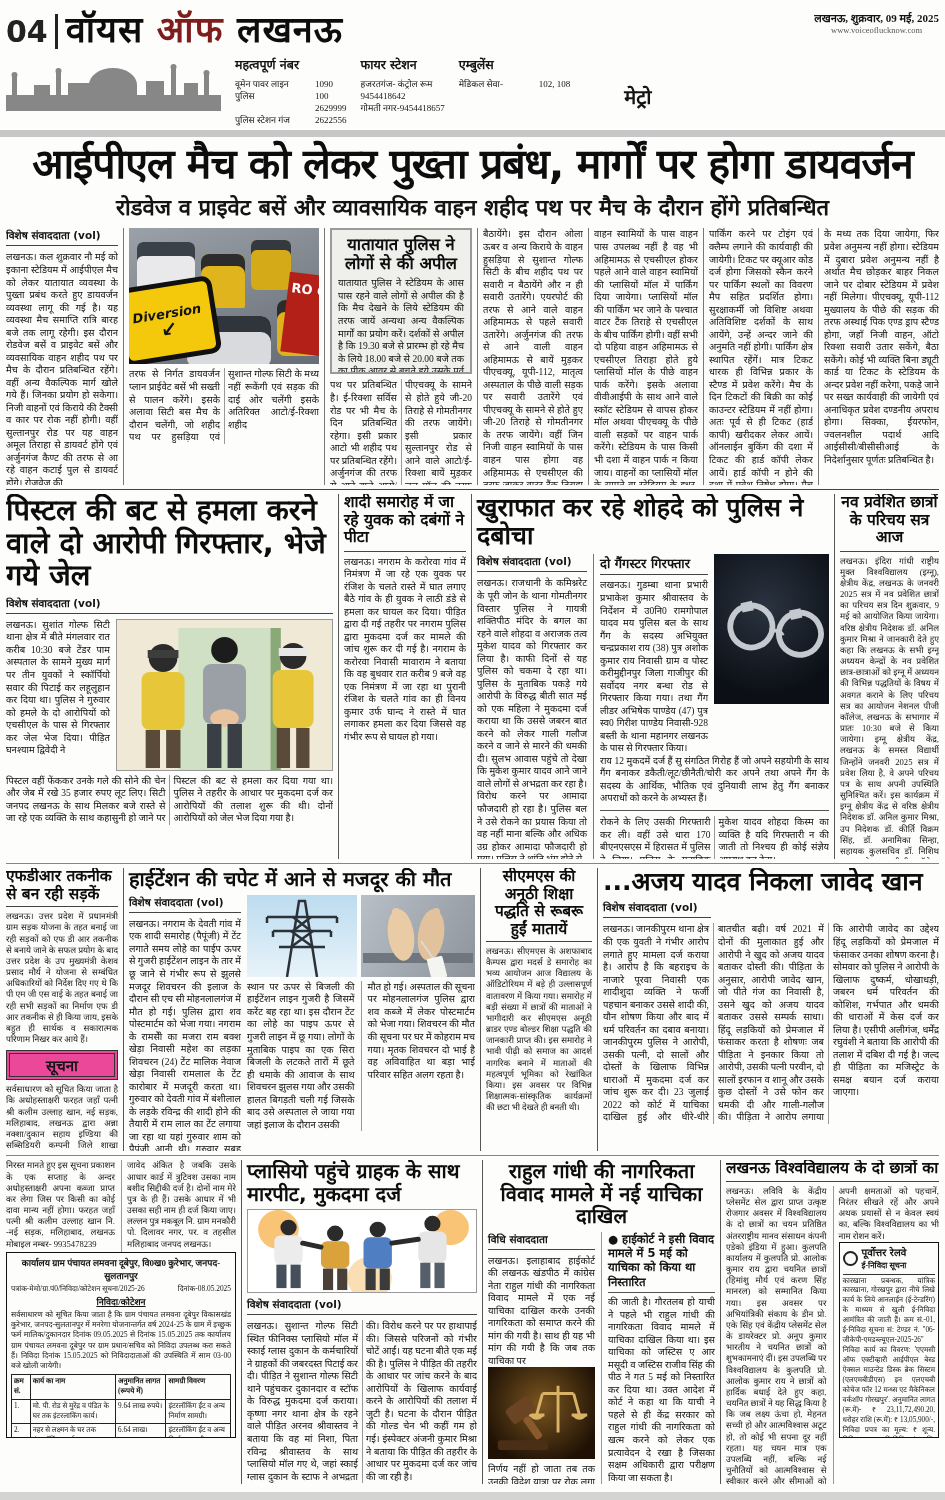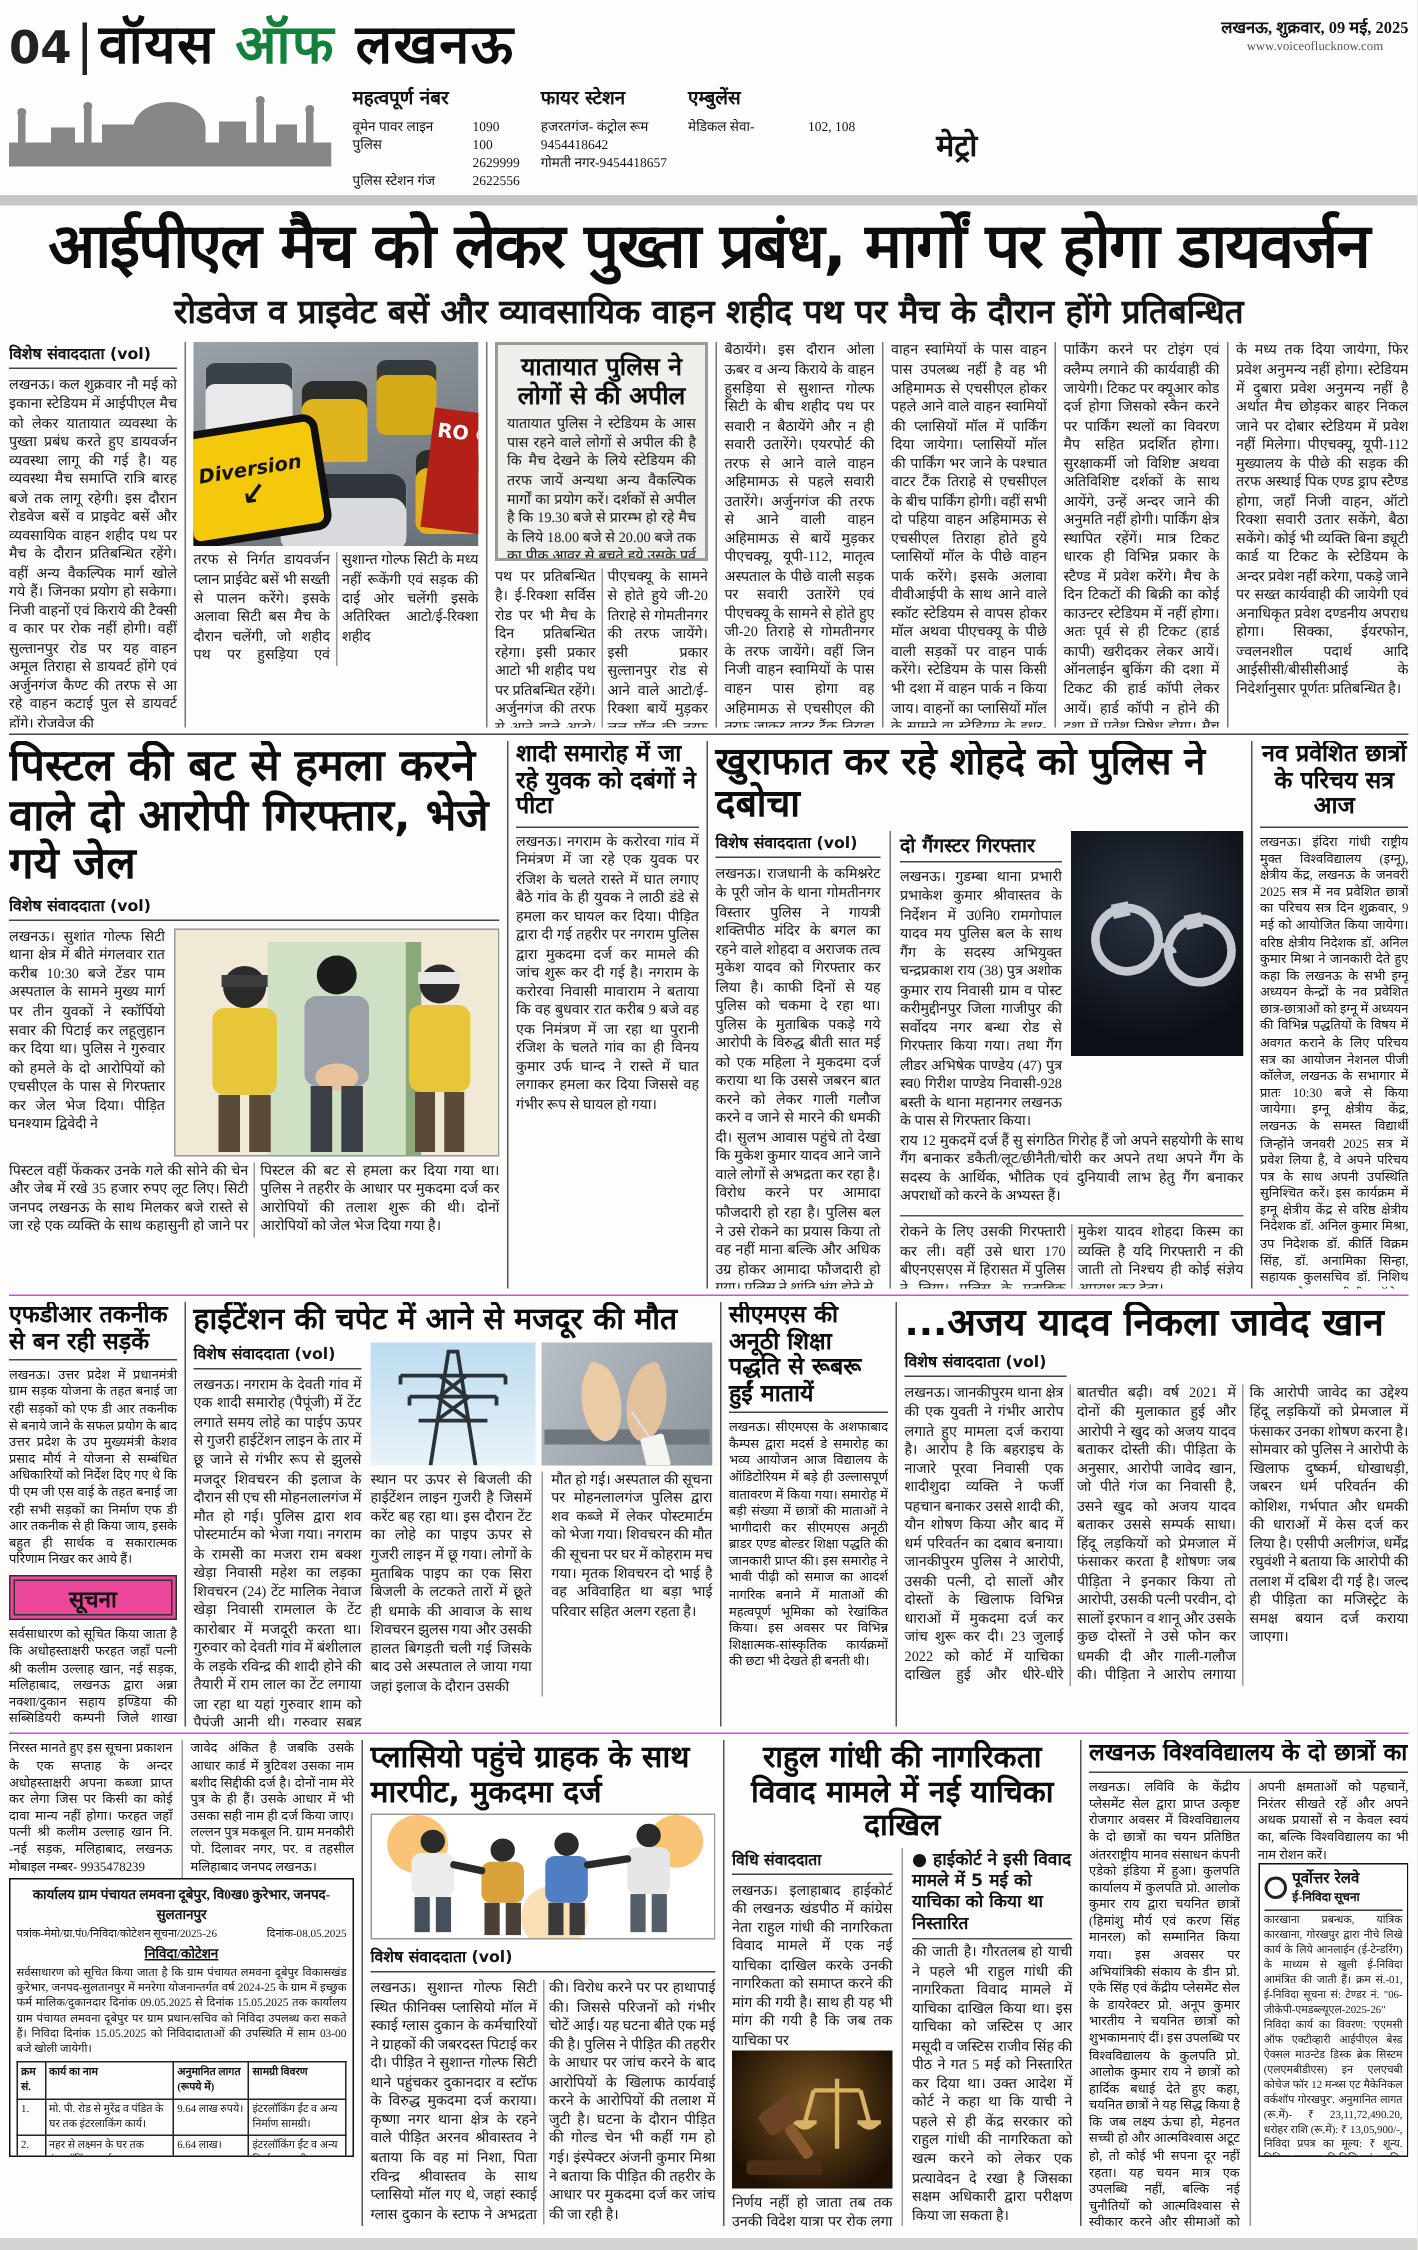--- a/index.html
+++ b/index.html
@@ -5,21 +5,21 @@
 *{box-sizing:border-box;margin:0;padding:0}
 html,body{background:#d9d9d9}
 .page{width:945px;height:1500px;margin:0 auto;background:#fdfdfc;color:#141414;position:relative;overflow:hidden;font-family:"Liberation Serif",serif;padding:0 6px}
 .hd{font-family:"DejaVu Sans",sans-serif;font-weight:bold;color:#0d0d0d}
 
 .masthead{height:128px;position:relative;padding-top:4px}
 .mast-row1{display:flex;justify-content:space-between;align-items:flex-start}
 .title-wrap{display:flex;align-items:baseline;gap:8px}
 .pgnum{font-family:"DejaVu Sans",sans-serif;font-weight:bold;font-size:30px;border-right:3px solid #222;padding-right:7px;color:#222}
 .paper-title{font-size:36px;letter-spacing:1px}
-.paper-title .gray{color:#15803d}
+.paper-title .gray{color:#7f1d1d}
 .mast-date{text-align:center;font-size:11px;font-weight:bold;padding-top:6px}
 .mast-date .site{font-weight:normal;font-size:8.5px;color:#555}
 .mast-row2{display:flex;align-items:flex-start;gap:14px;margin-top:2px}
 .skyline{flex:0 0 215px}
 .info-col{font-size:9px;line-height:1.35;padding-top:2px}
 .info-col h4{font-size:12.5px;margin-bottom:4px;font-family:"DejaVu Sans",sans-serif}
 .num-row{display:flex;gap:8px}
 .num-row .lb{width:72px}
 .metro{font-size:20px;margin:28px 0 0 40px;font-family:"DejaVu Sans",sans-serif;font-weight:bold}
 .bar{height:7px;background:#c7c7c7;margin:2px -6px 6px}
@@ -316,21 +316,21 @@
           </div>
           <div style="display:flex;gap:6px">
             <p class="body" style="flex:1">स्थान पर ऊपर से बिजली की हाईटेंशन लाइन गुजरी है जिसमें करेंट बह रहा था। इस दौरान टेंट का लोहे का पाइप ऊपर से गुजरी लाइन में छू गया। लोगों के मुताबिक पाइप का एक सिरा बिजली के लटकते तारों में छूते ही धमाके की आवाज के साथ शिवचरन झुलस गया और उसकी हालत बिगड़ती चली गई जिसके बाद उसे अस्पताल ले जाया गया जहां इलाज के दौरान उसकी</p>
             <p class="body" style="flex:1;border-left:1px solid #999;padding-left:6px">मौत हो गई। अस्पताल की सूचना पर मोहनलालगंज पुलिस द्वारा शव कब्जे में लेकर पोस्टमार्टम को भेजा गया। शिवचरन की मौत की सूचना पर घर में कोहराम मच गया। मृतक शिवचरन दो भाई है वह अविवाहित था बड़ा भाई परिवार सहित अलग रहता है।</p>
           </div>
         </div>
       </div>
     </section>
 
     <section class="art" style="width:112px;flex:0 0 112px">
-      <h3 class="h-sm hd" style="border-bottom:1.5px solid #444;padding-bottom:3px">सीएमएस की अनूठी शिक्षा पद्धति से रूबरू हुईं मातायें</h3>
+      <h3 class="h-sm hd" style="text-align:center;border-bottom:1.5px solid #444;padding-bottom:3px">सीएमएस की अनूठी शिक्षा पद्धति से रूबरू हुईं मातायें</h3>
       <p class="body-sm">लखनऊ। सीएमएस के अशफाबाद कैम्पस द्वारा मदर्स डे समारोह का भव्य आयोजन आज विद्यालय के ऑडिटोरियम में बड़े ही उल्लासपूर्ण वातावरण में किया गया। समारोह में बड़ी संख्या में छात्रों की माताओं ने भागीदारी कर सीएमएस अनूठी ब्राडर एण्ड बोल्डर शिक्षा पद्धति की जानकारी प्राप्त की। इस समारोह ने भावी पीढ़ी को समाज का आदर्श नागरिक बनाने में माताओं की महत्वपूर्ण भूमिका को रेखांकित किया। इस अवसर पर विभिन्न शिक्षात्मक-सांस्कृतिक कार्यक्रमों की छटा भी देखते ही बनती थी।</p>
     </section>
 
     <section class="art" style="flex:1">
       <h3 class="h-lg hd">...अजय यादव निकला जावेद खान</h3>
       <div class="byline" style="width:108px">विशेष संवाददाता (vol)</div>
       <p class="body three">लखनऊ। जानकीपुरम थाना क्षेत्र की एक युवती ने गंभीर आरोप लगाते हुए मामला दर्ज कराया है। आरोप है कि बहराइच के नाजारे पूरवा निवासी एक शादीशुदा व्यक्ति ने फर्जी पहचान बनाकर उससे शादी की, यौन शोषण किया और बाद में धर्म परिवर्तन का दबाव बनाया। जानकीपुरम पुलिस ने आरोपी, उसकी पत्नी, दो सालों और दोस्तों के खिलाफ विभिन्न धाराओं में मुकदमा दर्ज कर जांच शुरू कर दी। 23 जुलाई 2022 को कोर्ट में याचिका दाखिल हुई और धीरे-धीरे बातचीत बढ़ी। वर्ष 2021 में दोनों की मुलाकात हुई और आरोपी ने खुद को अजय यादव बताकर दोस्ती की। पीड़िता के अनुसार, आरोपी जावेद खान, जो पीते गंज का निवासी है, उसने खुद को अजय यादव बताकर उससे सम्पर्क साधा। हिंदू लड़कियों को प्रेमजाल में फंसाकर करता है शोषणः जब पीड़िता ने इनकार किया तो आरोपी, उसकी पत्नी परवीन, दो सालों इरफान व शानू और उसके कुछ दोस्तों ने उसे फोन कर धमकी दी और गाली-गलौज की। पीड़िता ने आरोप लगाया कि आरोपी जावेद का उद्देश्य हिंदू लड़कियों को प्रेमजाल में फंसाकर उनका शोषण करना है। सोमवार को पुलिस ने आरोपी के खिलाफ दुष्कर्म, धोखाधड़ी, जबरन धर्म परिवर्तन की कोशिश, गर्भपात और धमकी की धाराओं में केस दर्ज कर लिया है। एसीपी अलीगंज, धर्मेंद्र रघुवंशी ने बताया कि आरोपी की तलाश में दबिश दी गई है। जल्द ही पीड़िता का मजिस्ट्रेट के समक्ष बयान दर्ज कराया जाएगा।</p>
     </section>
   </div>
 

